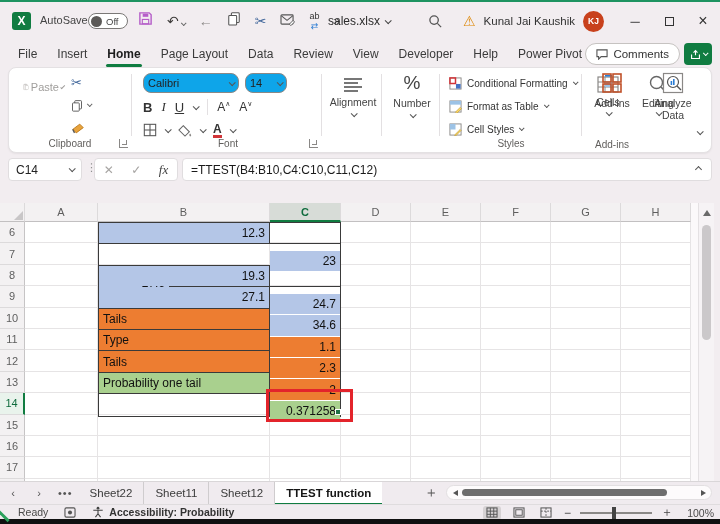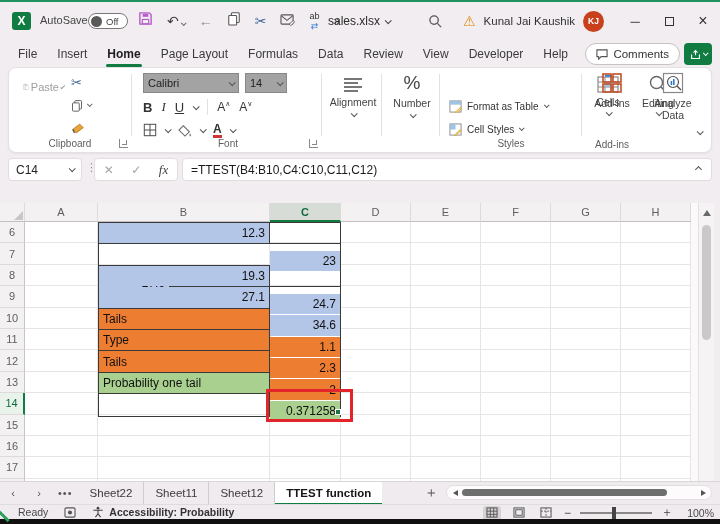--- a/index.html
+++ b/index.html
@@ -41,21 +41,21 @@
   .grp { position:absolute; top:0; height:100%; }
   .gsep { position:absolute; top:6px; height:62px; width:1px; background:#E3E0E2; }
   .glabel { position:absolute; bottom:3px; left:0; right:0; text-align:center; font-size:10px; color:#605E5C; }
   .launcher { position:absolute; right:3px; bottom:4px; width:9px; height:9px; border-left:1px solid #8a8886; border-bottom:1px solid #8a8886; }
   .launcher::after { content:""; position:absolute; right:1px; top:1px; width:4px; height:4px; border-right:1.3px solid #8a8886; border-bottom:1.3px solid #8a8886; }
   .cv { display:inline-block; width:5px; height:5px; border-right:1.3px solid currentColor; border-bottom:1.3px solid currentColor; transform:rotate(45deg) translateY(-1px); }
   .cv.up { transform:rotate(-135deg); }
   .paste { position:absolute; left:14px; top:6px; width:40px; display:flex; flex-direction:row; align-items:center; color:#A09E9C; font-size:11px; gap:2px; }
   .clip-col { position:absolute; left:62px; top:6px; display:flex; flex-direction:column; gap:7px; }
   .clip-col .mini { display:flex; align-items:center; gap:4px; height:16px; color:#444; }
-  .combo { position:absolute; height:20px; border:1px solid #8A8886; border-radius:0; background:#a3a3a3; display:flex; align-items:center; font-size:11px; color:#222; padding:0 4px; justify-content:space-between; }
+  .combo { position:absolute; height:20px; border:1px solid #8A8886; border-radius:8px; background:#0ea5e9; display:flex; align-items:center; font-size:11px; color:#222; padding:0 4px; justify-content:space-between; }
   .fr2 { position:absolute; top:29px; left:8px; display:flex; align-items:center; gap:9px; height:20px; }
   .fr3 { position:absolute; top:52px; left:8px; display:flex; align-items:center; gap:8px; height:20px; }
   .bld { font-weight:bold; font-size:13px; color:#333; }
   .itl { font-style:italic; font-size:13px; font-family:"Liberation Serif", serif; color:#333; }
   .und { text-decoration:underline; font-size:13px; color:#333; }
   .vdiv { width:1px; height:16px; background:#E3E0E2; }
   .fontA { font-size:12px; color:#333; position:relative; }
   .fontA sup { font-size:7px; }
   .acolor { font-size:12px; font-weight:bold; color:#333; border-bottom:3px solid #D13438; line-height:12px; }
   .bigbtn { display:flex; flex-direction:column; align-items:center; color:#3b3b3b; }
@@ -203,21 +203,20 @@
         </span>
       <span class="winbtn" style="font-size:16px">×</span>
     </div>
   </div>
 
   <div class="tabrow">
     <span class="rtab" style="margin-left:8px">File</span>
     <span class="rtab">Insert</span>
     <span class="rtab active">Home</span>
     <span class="rtab">Page Layout</span>
-    <span class="rtab">Formulas</span>
     <span class="rtab">Data</span>
     <span class="rtab">Review</span>
     <span class="rtab">View</span>
     <span class="rtab">Developer</span>
     <span class="rtab">Help</span>
     <span class="rtab">Power Pivot</span>
   </div>
   <div class="comments-btn">
     <svg width="12" height="11" viewBox="0 0 14 13">
         <path d="M1 1h12v8H6l-3 3v-3H1z" fill="none" stroke="#555" stroke-width="1.3"></path>
@@ -318,20 +317,29 @@
     <span class="gsep" style="left:372px"></span>
 
     <div class="grp bigbtn" style="left:376px;width:54px;padding-top:4px">
       <span style="font-size:19px;color:#444">%</span>
       <span class="lbl">Number</span>
       <span class="cv" style="color:#555;margin-top:4px"></span>
     </div>
     <span class="gsep" style="left:430px"></span>
 
     <div class="grp" style="left:434px;width:136px">
+      <div class="styles-row" style="top:5px">
+        <svg width="13" height="13" viewBox="0 0 14 14">
+            <rect x="1" y="1" width="12" height="12" fill="#fff" stroke="#8a8886" stroke-width="1"></rect>
+            <rect x="1" y="1" width="6" height="6" fill="none" stroke="#D13438" stroke-width="1.6"></rect>
+            <rect x="7.5" y="7.5" width="5" height="5" fill="#4472C4"></rect>
+          </svg>
+        <span>Conditional Formatting</span>
+        <span class="cv" style="color:#555;width:4px;height:4px"></span>
+      </div>
       <div class="styles-row" style="top:28px">
         <svg width="13" height="13" viewBox="0 0 14 14">
             <rect x="1" y="1" width="12" height="12" fill="#fff" stroke="#8a8886" stroke-width="1"></rect>
             <rect x="1" y="1" width="12" height="4" fill="#9DC3E6"></rect>
             <path d="M7 13l5-5 1.4 1.4-5 5z" fill="#FFD966" stroke="#B8952E" stroke-width=".7"></path>
           </svg>
         <span>Format as Table</span>
         <span class="cv" style="color:#555;width:4px;height:4px"></span>
       </div>
       <div class="styles-row" style="top:51px">

